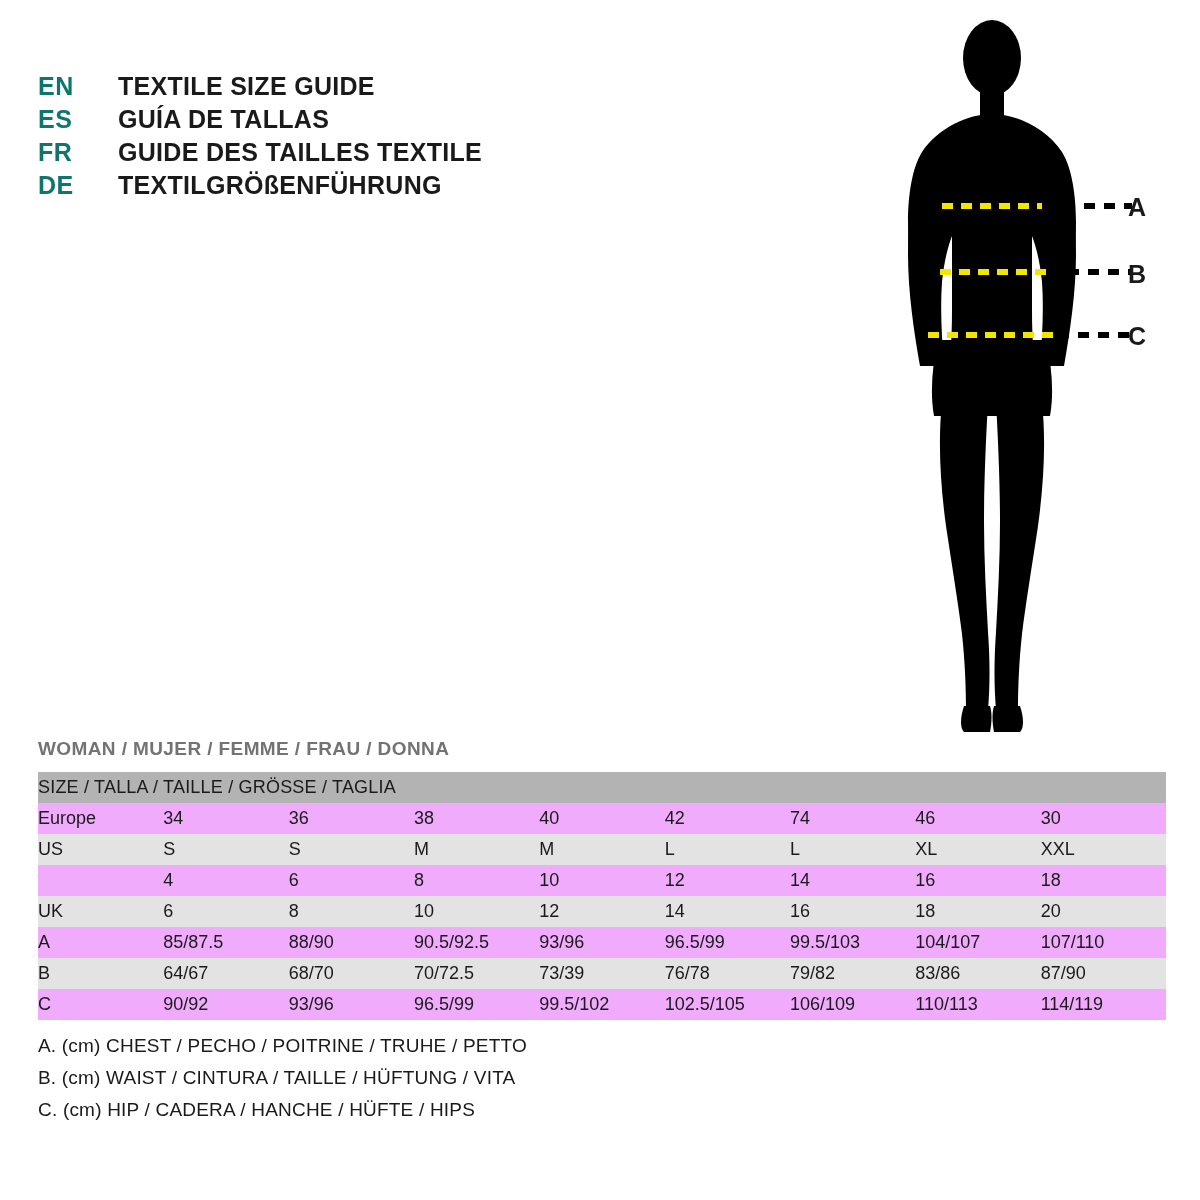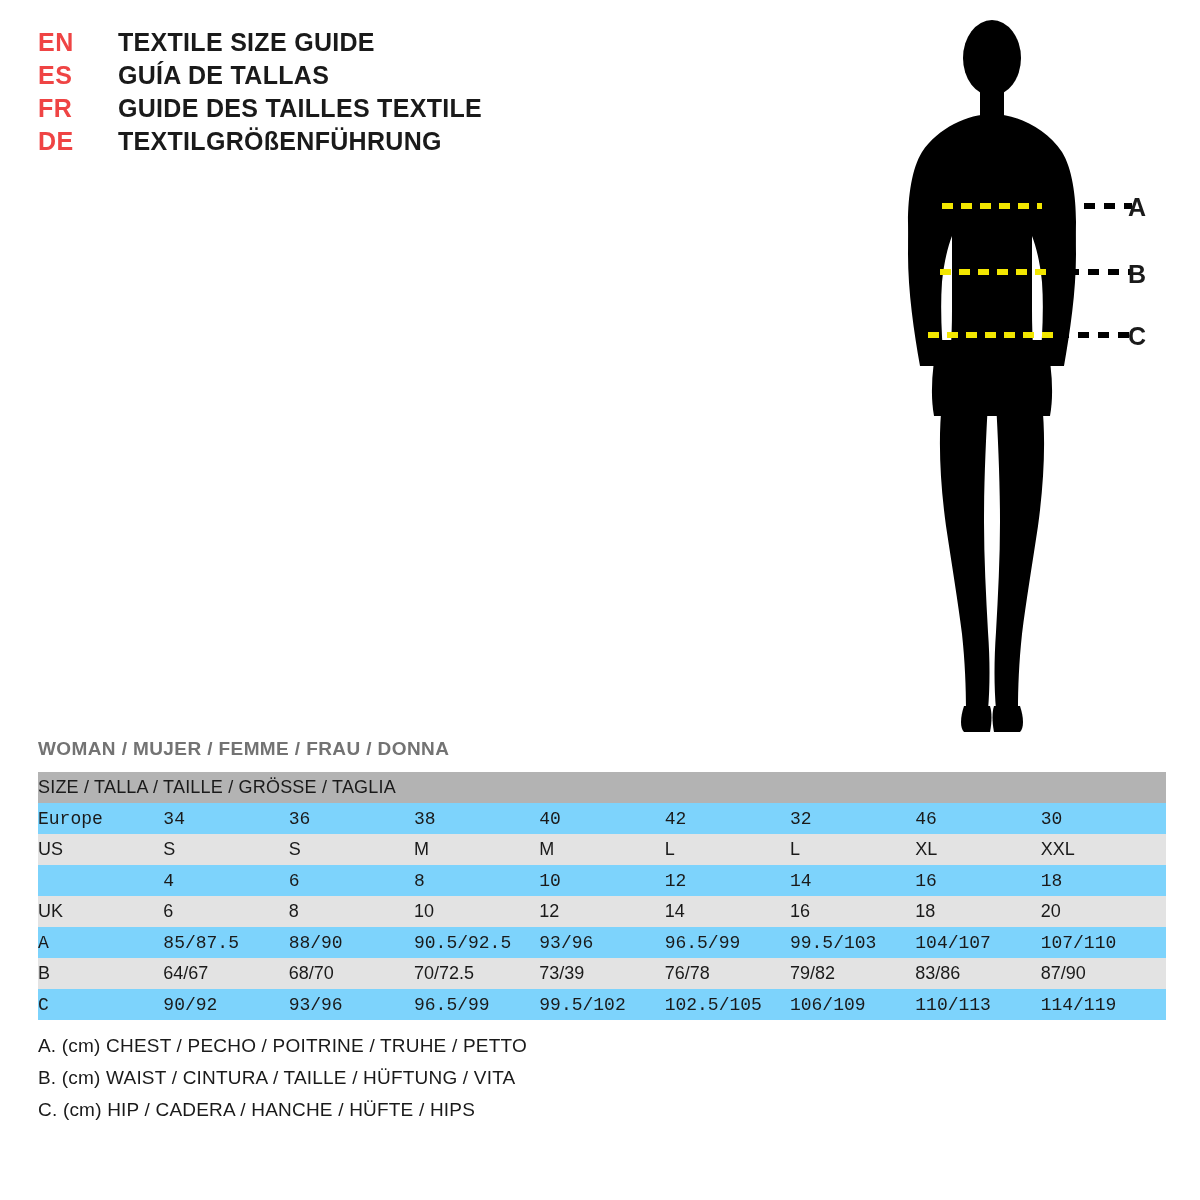--- a/index.html
+++ b/index.html
@@ -26,21 +26,22 @@
   .lang-row {
     display: flex;
     align-items: baseline;
     height: 33px;
   }
   .lang-code {
     width: 80px;
     font-size: 25px;
     font-weight: 700;
     letter-spacing: 0.5px;
-    color: #ef4444;
+    color: #0f766e;
+    margin-top: 44px;
   }
   .lang-title {
     font-size: 25px;
     font-weight: 700;
     letter-spacing: 0.3px;
     color: #1a1a1a;
     white-space: nowrap;
   }
 
   
@@ -89,21 +90,21 @@
   }
   .hdr-row td {
     background: #b3b3b3;
     font-size: 18px;
     font-weight: 400;
     padding-left: 8px;
     letter-spacing: 0.2px;
     height: 32px;
   }
   .row-dark td { background: #e3e3e3; }
-  .row-light td { background: #7dd3fc; font-family: Liberation Mono, monospace; }
+  .row-light td { background: #f0abfc; }
   td.label-cell {
     padding-left: 8px;
     text-align: left;
     width: 190px;
   }
   td.val-cell {
     text-align: left;
   }
 
   
@@ -225,21 +226,21 @@
         <td colspan="9">SIZE / TALLA / TAILLE / GRÖSSE / TAGLIA</td>
       </tr>
 
       <tr class="row-light">
         <td class="label-cell">Europe</td>
         <td class="val-cell">34</td>
         <td class="val-cell">36</td>
         <td class="val-cell">38</td>
         <td class="val-cell">40</td>
         <td class="val-cell">42</td>
-        <td class="val-cell">32</td>
+        <td class="val-cell">74</td>
         <td class="val-cell">46</td>
         <td class="val-cell">30</td>
       </tr>
 
       <tr class="row-dark">
         <td class="label-cell">US</td>
         <td class="val-cell">S</td>
         <td class="val-cell">S</td>
         <td class="val-cell">M</td>
         <td class="val-cell">M</td>

